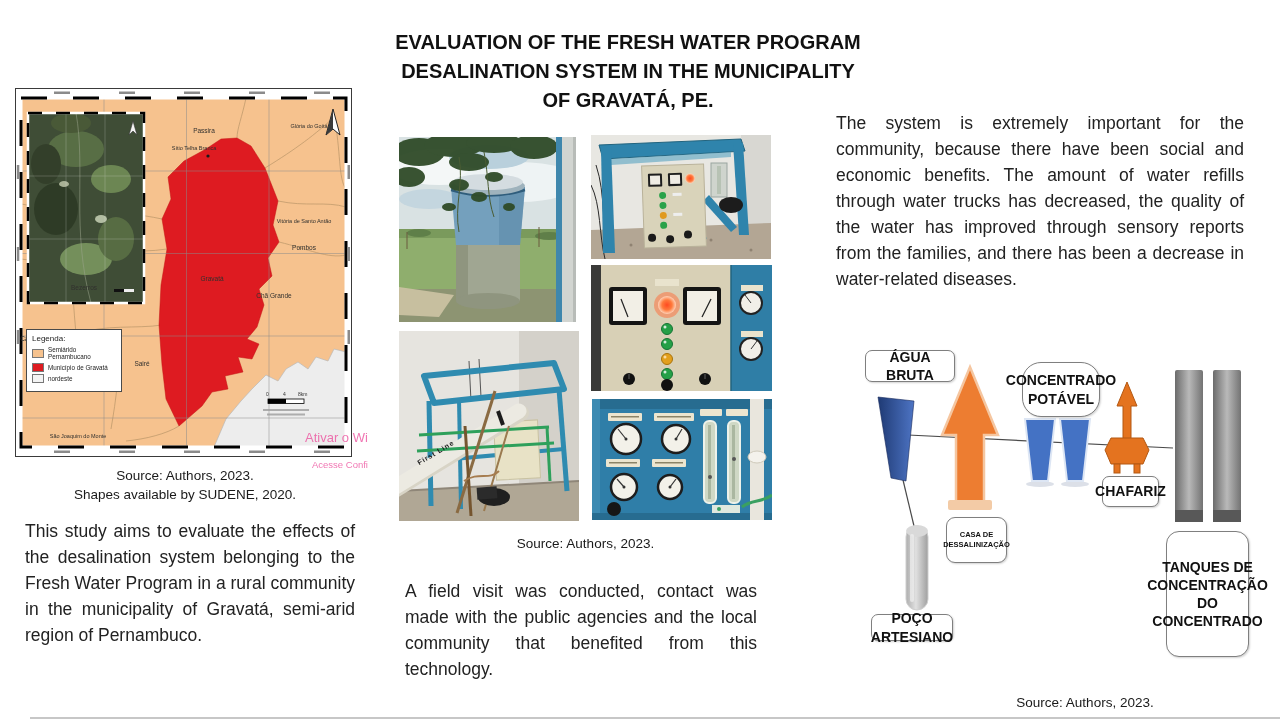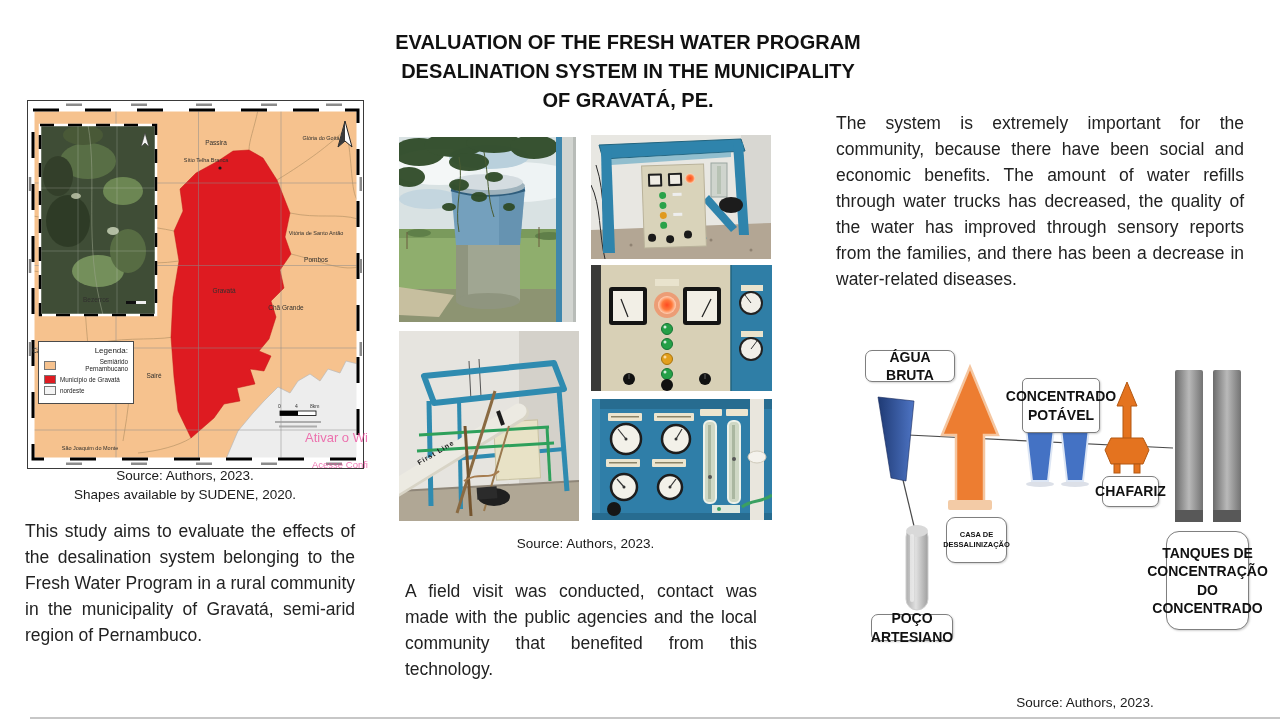--- a/index.html
+++ b/index.html
@@ -46,44 +46,44 @@
               transform:rotate(-31deg);letter-spacing:1px;white-space:nowrap;}
 
   
   .diagram{position:absolute;left:830px;top:340px;width:420px;height:315px;}
   .diagram svg{position:absolute;left:0;top:0;}
   .dg-label{position:absolute;background:#fff;border:1.4px solid #7f7f7f;border-radius:7px;
             display:flex;align-items:center;justify-content:center;text-align:center;
             font-weight:bold;font-size:14px;line-height:1.3;color:#111;
             box-shadow:1px 1px 2px rgba(0,0,0,0.18);box-sizing:border-box;padding:2px;}
   .dg-agua{left:35px;top:10px;width:90px;height:32px;}
-  .dg-conc{left:192px;top:22px;width:78px;height:55px;border-radius:5px;margin-top:16px;}
+  .dg-conc{left:192px;top:22px;width:78px;height:55px;border-radius:19px;}
   .dg-chafariz{left:272px;top:136px;width:57px;height:31px;}
   .dg-casa{left:116px;top:177px;width:61px;height:46px;font-size:7.5px;border-radius:9px;}
   .dg-poco{left:41px;top:274px;width:82px;height:27px;}
-  .dg-tanques{left:336px;top:191px;width:83px;height:99px;border-radius:13px;}
+  .dg-tanques{left:336px;top:191px;width:83px;height:126px;border-radius:13px;}
 
   
   .watermark{position:absolute;color:#ec4899;opacity:0.75;}
   .wm-1{left:305px;top:430px;font-size:13px;}
   .wm-2{left:312px;top:459px;font-size:9.5px;}
   .bottom-line{position:absolute;left:30px;top:717px;width:1250px;height:1.5px;background:#c7c7c7;}
 </style>
 </head>
 <body>
 
 <div class="slide">
 
   <header class="title">
     <div>EVALUATION OF THE FRESH WATER PROGRAM</div>
     <div>DESALINATION SYSTEM IN THE MUNICIPALITY</div>
     <div>OF GRAVATÁ, PE.</div>
   </header>
 
-  <figure class="map-figure" style="margin:12px;text-align:right;">
+  <figure class="map-figure" style="margin:0;">
     <svg width="335" height="367" viewBox="0 0 335 367">
       <defs>
         <clipPath id="mapClip">
             <rect x="5" y="9" width="325" height="349"></rect>
           </clipPath>
       </defs>
 
       <g clip-path="url(#mapClip)">
         <rect x="5" y="9" width="325" height="349" fill="#F6C28E"></rect>
 

